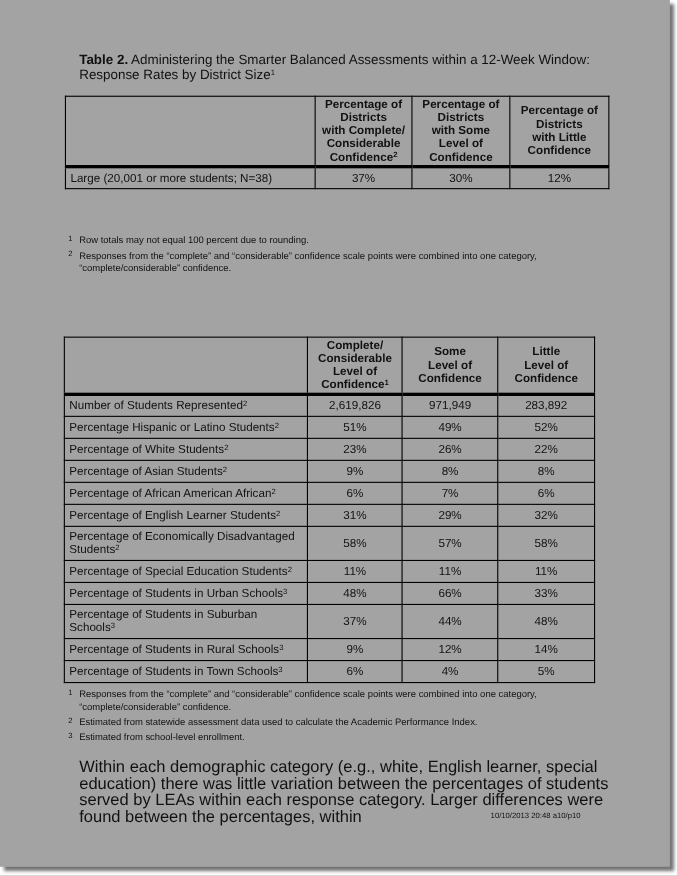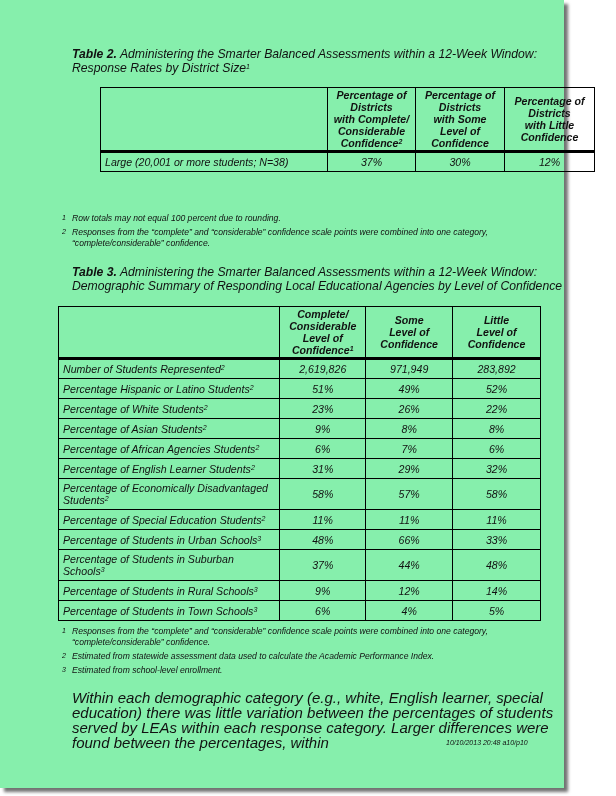--- a/index.html
+++ b/index.html
@@ -1,23 +1,22 @@
 <!DOCTYPE html>
 <html><head>
 <meta charset="utf-8">
 <style>
   html, body { margin: 0; padding: 0; }
   body {
     width: 616px; height: 796px; background: #ffffff; position: relative; overflow: hidden;
     font-family: "Liberation Sans", sans-serif; color: #111;
   }
   .page {
-    position: absolute; left: 0; top: 0; width: 564px; height: 788px; background: #86efac;
+    position: absolute; left: 0; top: 0; width: 609px; height: 788px; background: #a3a3a3;
     box-shadow: 4px 4px 3px rgba(0,0,0,0.55);
-    font-style: italic;
   }
   .caption {
     position: absolute; font-size: 12.2px; line-height: 14px; color: #111;
   }
   .caption b { font-weight: bold; }
   sup { font-size: 7px; vertical-align: top; position: relative; top: -1px; }
   table.grid {
     position: absolute; border-collapse: collapse; font-size: 10.6px; color: #111;
   }
   table.grid td, table.grid th {
@@ -36,21 +35,21 @@
 </head>
 <body>
 
 <div class="page">
 
   <div class="caption" style="left:72px; top:47px; width:500px;">
     <div><b>Table 2.</b> <span>Administering the Smarter Balanced Assessments within a 12-Week Window:</span></div>
     <div><span>Response Rates by District Size</span><sup>1</sup></div>
   </div>
 
-  <table class="grid" id="t2" style="left:59px; top:87px; width:495px;margin-left:41px;">
+  <table class="grid" id="t2" style="left:59px; top:87px; width:495px;">
     <colgroup>
         <col style="width:227px">
         <col style="width:88px">
         <col style="width:89px">
         <col style="width:90px">
       </colgroup>
     <tbody>
         <tr class="hdr" style="height:64px;">
       <th></th>
       <th><span class="hlines"><div>Percentage of</div><div>Districts</div><div>with Complete/</div><div>Considerable</div><div>Confidence<sup>2</sup></div></span></th>
@@ -64,24 +63,20 @@
       <td class="num">12%</td>
     </tr>
   </tbody>
     </table>
 
   <div class="notes" style="left:60px; top:213px; width:480px;">
     <div class="note"><span class="mk">1</span><span>Row totals may not equal 100 percent due to rounding.</span></div>
     <div class="note"><span class="mk">2</span><span>Responses from the “complete” and “considerable” confidence scale points were combined into one category, “complete/considerable” confidence.</span></div>
   </div>
 
-  <div class="caption" style="left:72px; top:265px; width:520px;">
-    <div><b>Table 3.</b> <span>Administering the Smarter Balanced Assessments within a 12-Week Window:</span></div>
-    <div><span>Demographic Summary of Responding Local Educational Agencies by Level of Confidence</span></div>
-  </div>
 
   <table class="grid" id="t3" style="left:58px; top:306px; width:483px;">
     <colgroup>
         <col style="width:222px">
         <col style="width:86px">
         <col style="width:87px">
         <col style="width:88px">
       </colgroup>
     <tbody>
         <tr class="hdr" style="height:52px;padding-left:40px;">
@@ -110,21 +105,21 @@
           <td class="num">26%</td>
           <td class="num">22%</td>
         </tr>
         <tr style="height: 20px;">
           <td><span>Percentage of Asian Students</span><sup>2</sup></td>
           <td class="num">9%</td>
           <td class="num">8%</td>
           <td class="num">8%</td>
         </tr>
         <tr style="height: 20px;">
-          <td><span>Percentage of African Agencies Students</span><sup>2</sup></td>
+          <td><span>Percentage of African American African</span><sup>2</sup></td>
           <td class="num">6%</td>
           <td class="num">7%</td>
           <td class="num">6%</td>
         </tr>
         <tr style="height: 20px;">
           <td><span>Percentage of English Learner Students</span><sup>2</sup></td>
           <td class="num">31%</td>
           <td class="num">29%</td>
           <td class="num">32%</td>
         </tr>

